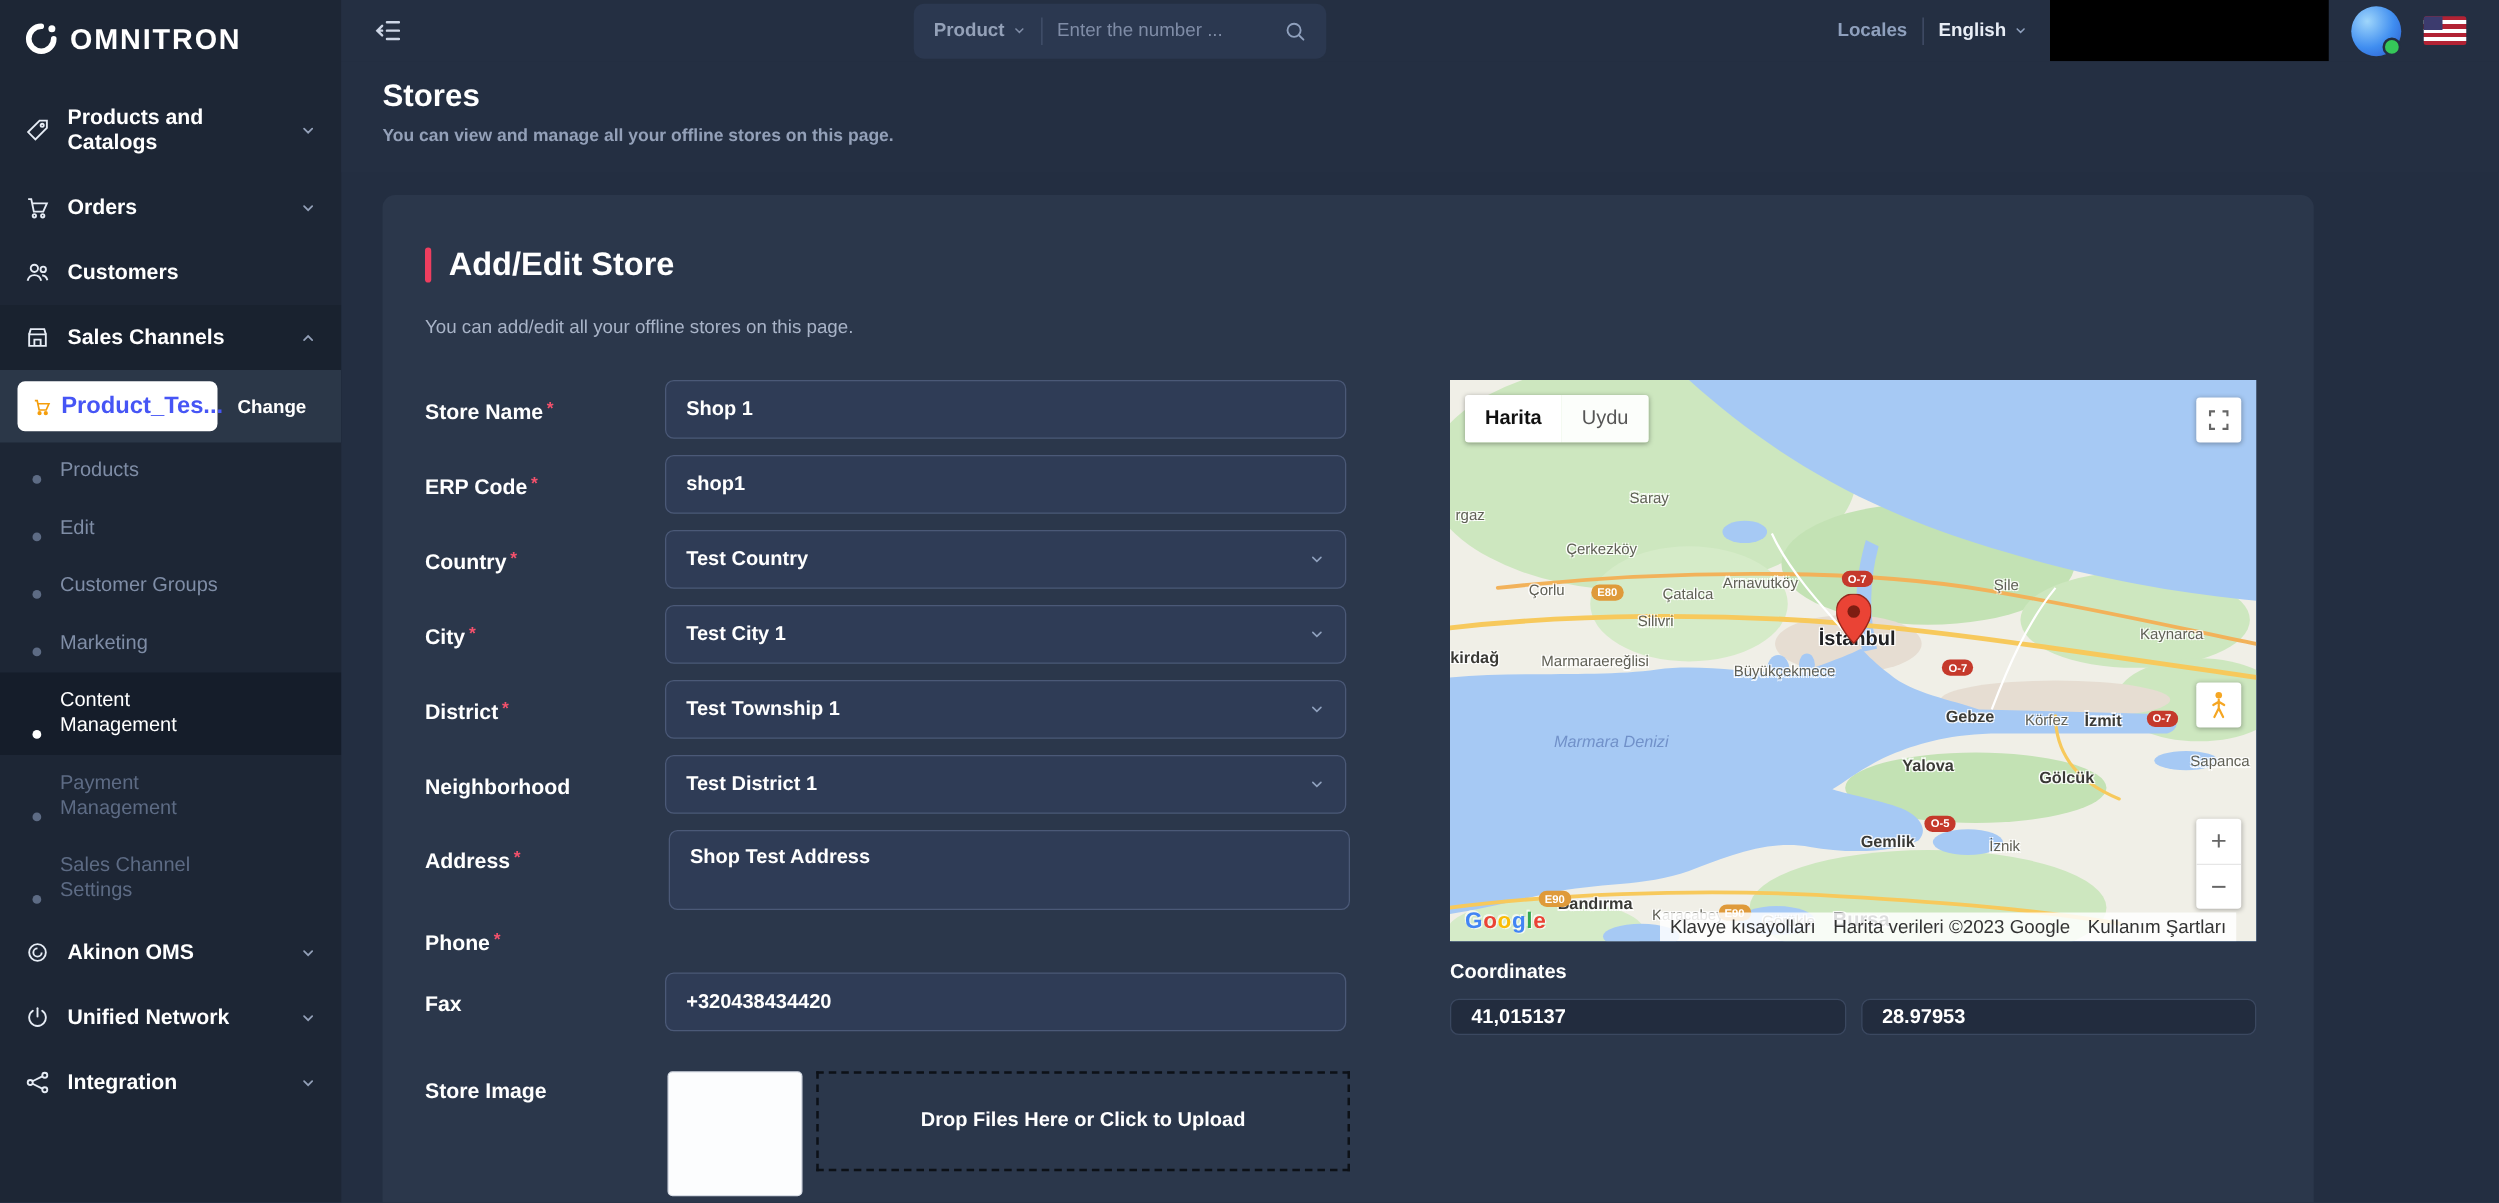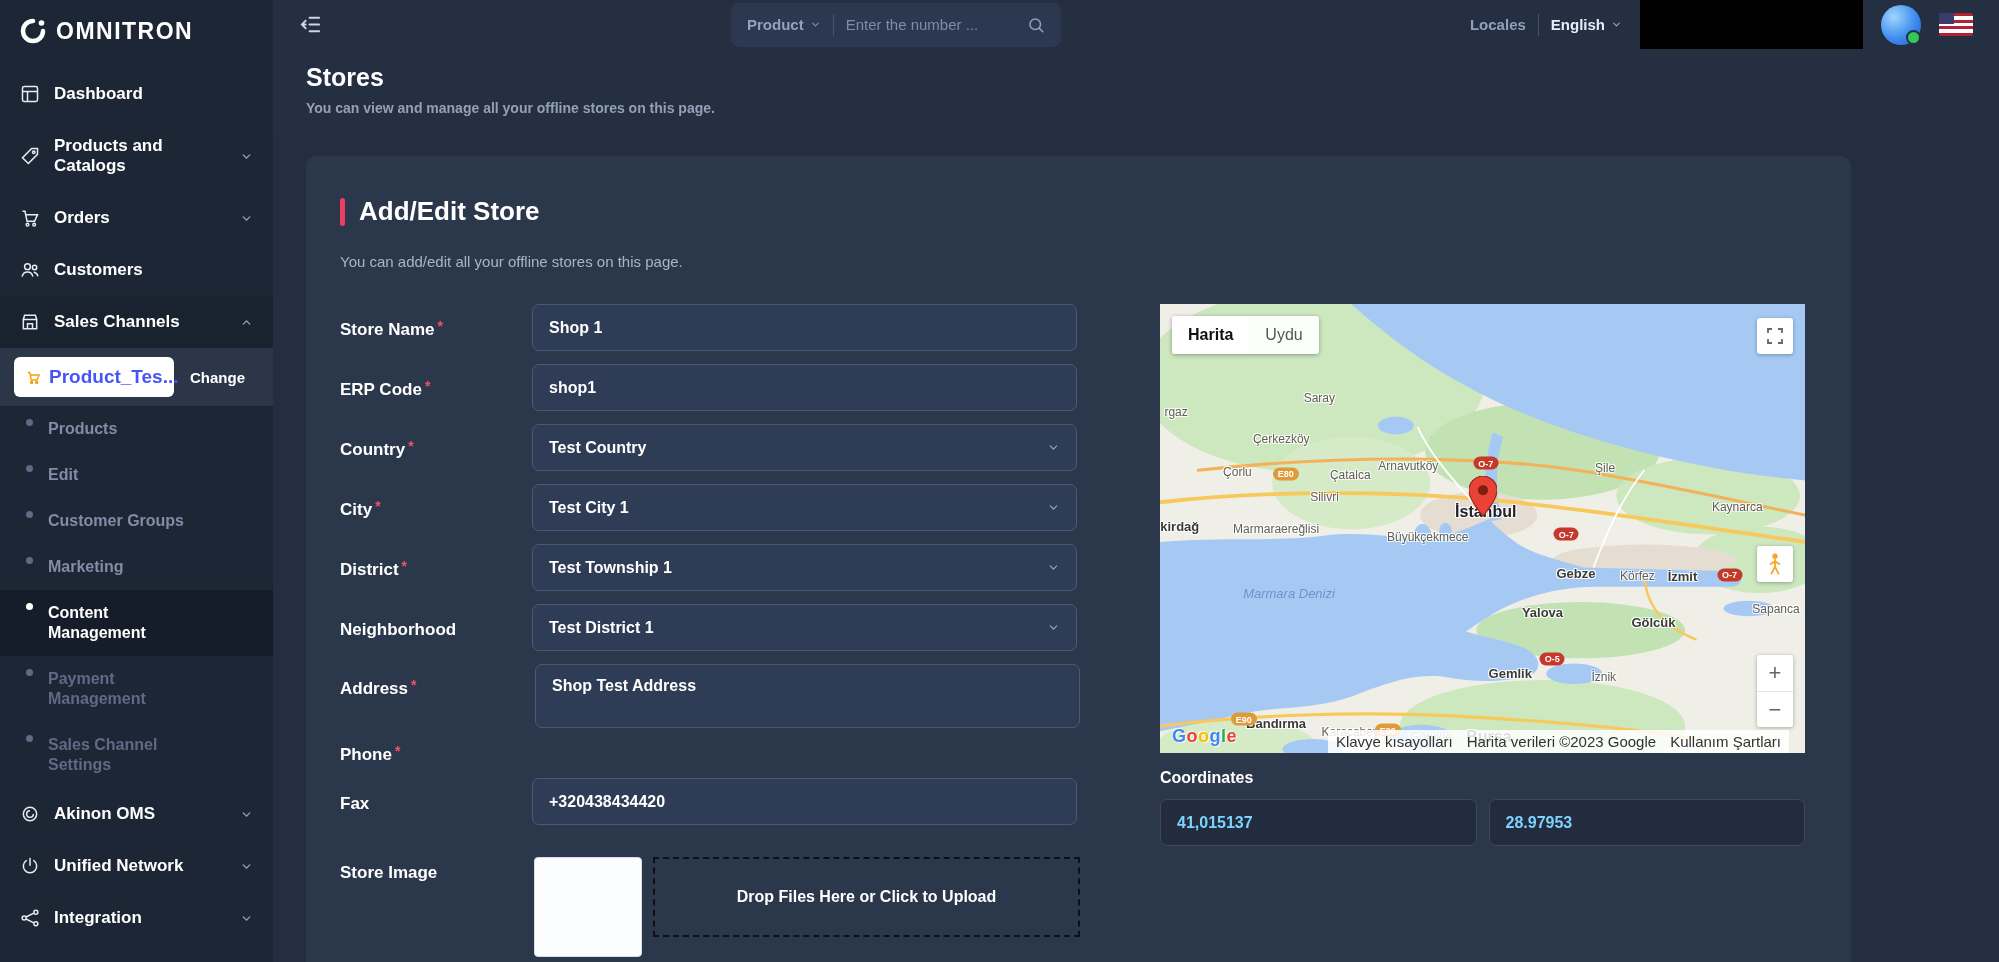--- a/index.html
+++ b/index.html
@@ -22,21 +22,21 @@
   .nav-item { display:flex; align-items:center; gap:14px; padding:16px 20px; font-size:17px; font-weight:700; color:#fff; cursor:pointer; }
   .nav-item .chev { margin-left:auto; color:#93a0b8; display:flex; }
   .nav-item.parent-active { background:#19222f; }
   .icon16 { display:flex; flex:0 0 auto; }
 
   .channel-row { background:var(--row-hl); display:flex; align-items:center; padding:9px 0 9px 14px; }
   .channel-pill { background:#fff; border-radius:6px; height:40px; display:inline-flex; align-items:center; gap:8px; padding:0 12px; cursor:pointer; max-width:160px; }
   .channel-pill .pname { color:#4655f5; font-weight:700; font-size:19px; white-space:nowrap; }
   .channel-change { color:#fff; font-size:15px; font-weight:600; margin-left:16px; cursor:pointer; }
 
-  .sub-item { display:flex; align-items:flex-start; gap:15px; padding:13px 16px 13px 26px; font-size:16px; font-weight:700; color:var(--muted2); cursor:pointer; line-height:1.25; }
+  .sub-item { display:flex; align-items:flex-end; gap:15px; padding:13px 16px 13px 26px; font-size:16px; font-weight:400; color:var(--muted2); cursor:pointer; line-height:1.25; }
   .sub-item .bullet { width:7px; height:7px; border-radius:50%; background:#5d6b84; flex:0 0 auto; }
   .sub-item.active { background:var(--sidebar-active); color:#fff; }
   .sub-item.active .bullet { background:#fff; }
   .sub-item.dim { color:var(--dim); }
   .sub-item .lbl { max-width:150px; }
 
   
   .main { flex:1; display:flex; flex-direction:column; min-width:0; }
 
   .topbar { height:62px; background:var(--bar); display:flex; align-items:center; padding:0 26px; }
@@ -115,49 +115,40 @@
   .google-logo .g1,.google-logo .g4 { color:#4285F4; }
   .google-logo .g2,.google-logo .g6 { color:#EA4335; }
   .google-logo .g3 { color:#FBBC05; }
   .google-logo .g5 { color:#34A853; }
 
   .attrib { position:absolute; right:16px; bottom:0; background:rgba(255,255,255,.85); display:flex; align-items:center; gap:14px; padding:3px 8px; font-size:15px; color:#333; }
   .attrib span { white-space:nowrap; }
 
   .coords-label { margin:16px 0 12px; font-size:16px; font-weight:700; }
   .coords-row { display:flex; gap:12px; }
-  .coord { width:317px; height:47px; background:#222c3e; border:1px solid #3b4860; border-radius:7px; color:#7dd3fc; font-size:16px; font-weight:700; padding:0 16px; outline:none; font-family:inherit; }
+  .coord { width:317px; height:29px; background:#222c3e; border:1px solid #3b4860; border-radius:7px; color:#ffffff; font-size:16px; font-weight:700; padding:0 16px; outline:none; font-family:inherit; }
 </style>
 </head>
 <body>
 
 <div class="app">
 
   <aside class="sidebar">
     <div class="logo-row">
       <span class="icon16">
         <svg width="26" height="26" viewBox="0 0 26 26">
             <path d="M13 3a10 10 0 1 0 10 10" stroke="#fff" stroke-width="4.5" fill="none" stroke-linecap="round"></path>
             <circle cx="21.5" cy="5" r="2.8" fill="#fff"></circle>
           </svg>
       </span>
       <span class="logo-text">OMNITRON</span>
     </div>
 
     <nav class="nav">
 
-      <div class="nav-item">
-        <span class="icon16">
-          <svg width="20" height="20" viewBox="0 0 24 24" fill="none" stroke="#e6ecf5" stroke-width="1.8">
-              <rect x="3" y="3" width="18" height="18" rx="2"></rect>
-              <path d="M3 9h18M9 21V9"></path>
-            </svg>
-        </span>
-        <span>Dashboard</span>
-      </div>
 
       <div class="nav-item">
         <span class="icon16">
           <svg width="20" height="20" viewBox="0 0 24 24" fill="none" stroke="#e6ecf5" stroke-width="1.8">
               <path d="M21 3h-7L3 14l7 7L21 10z"></path>
               <circle cx="16.5" cy="7.5" r="1.5"></circle>
             </svg>
         </span>
         <span>Products and Catalogs</span>
         <span class="chev">

